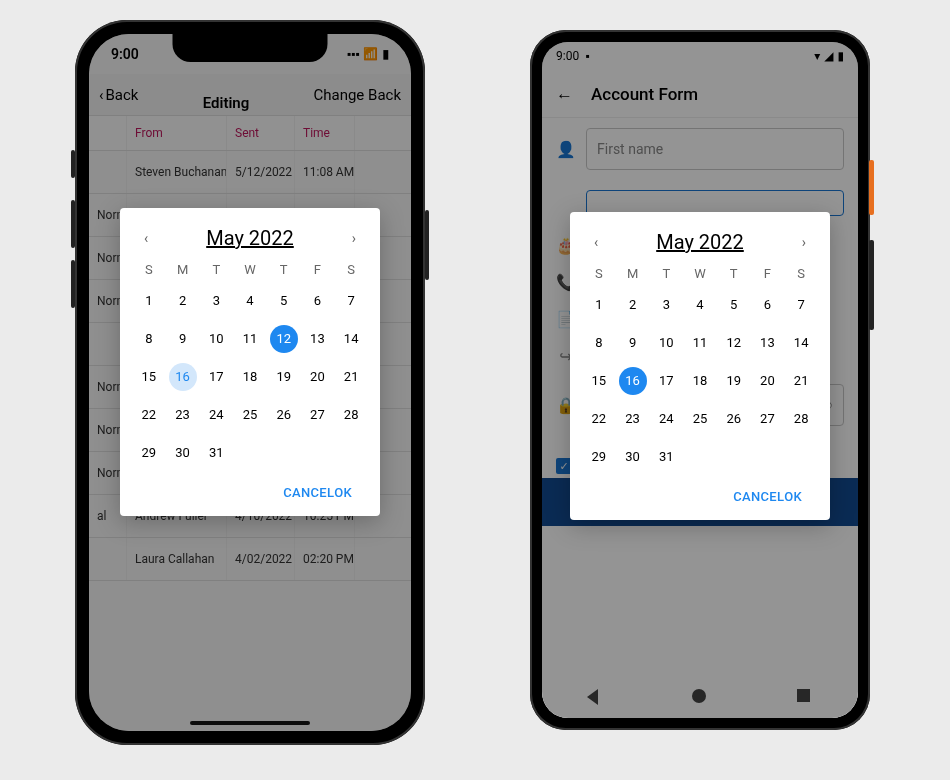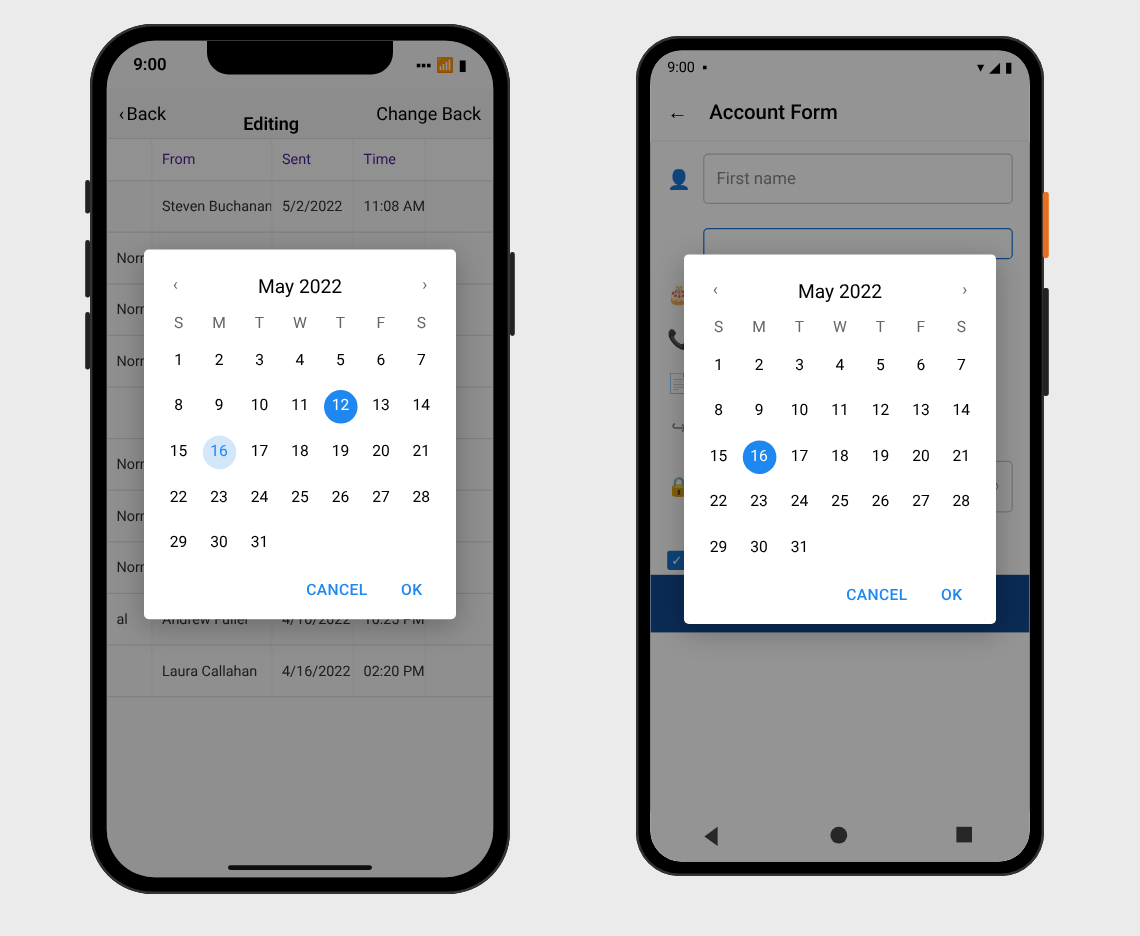--- a/index.html
+++ b/index.html
@@ -28,21 +28,21 @@
     border-bottom-left-radius: 18px; border-bottom-right-radius: 18px;
     z-index: 10;
   }
   .ios-status { display: flex; justify-content: space-between; align-items: center; height: 40px; padding: 0 22px; font-size: 14px; font-weight: 600; }
   .ios-status .icons { display: flex; gap: 4px; align-items: center; font-size: 12px; }
   .ios-nav { display: flex; justify-content: space-between; align-items: center; height: 42px; padding: 0 10px; background: #f2f2f2; border-bottom: 1px solid #ddd; font-size: 15px; }
   .ios-nav .back { display: flex; align-items: center; gap: 2px; }
   .ios-nav .title { font-weight: 600; margin-top: 16px; }
   .ios-table { font-size: 12px; color: #333; }
   .ios-row { display: grid; grid-template-columns: 38px 100px 68px 60px; border-bottom: 1px solid #ddd; }
-  .ios-row.head { background: #fafafa; font-weight: 400; color: #4c1d95; }
+  .ios-row.head { background: #fafafa; font-weight: 400; color: #be185d; }
   .ios-row > div { padding: 14px 8px; white-space: nowrap; overflow: hidden; border-right: 1px solid #eee;}
   .ios-row.head > div { padding: 10px 8px; }
   .ios-home { position: absolute; bottom: 6px; left: 50%; transform: translateX(-50%); width: 120px; height: 4px; background: #000; border-radius: 4px; opacity: .9; }
 
   
   .pixel {
     position: absolute; left: 530px; top: 30px;
     width: 340px; height: 700px;
     background: #000; border-radius: 36px;
     padding: 12px;
@@ -67,28 +67,28 @@
   .submit-bar { background: #124a92; color: #fff; text-align: center; padding: 16px; font-size: 14px; letter-spacing: .5px; }
   .and-nav { position: absolute; bottom: 0; left: 0; right: 0; height: 42px; background: #fff; display: flex; justify-content: space-around; align-items: center; }
   .and-nav .nbtn { width: 16px; height: 16px; color: #444; }
 
   
   .overlay { position: absolute; inset: 0; background: rgba(0,0,0,.42); z-index: 20; display: flex; align-items: flex-start; justify-content: center; }
   .overlay.ios { padding-top: 174px; }
   .overlay.and { padding-top: 170px; }
   .calendar { background: #fff; border-radius: 4px; width: 260px; padding: 14px 12px 6px; box-shadow: 0 6px 24px rgba(0,0,0,.25); }
   .cal-month-row { display: flex; align-items: center; justify-content: space-between; padding: 4px 8px 10px; }
-  .cal-month-row .mlabel { font-size: 16px; }
+  .cal-month-row .mlabel { font-size: 20px; text-decoration: underline; }
   .cal-month-row .arrow { color: #666; cursor: pointer; font-size: 14px; padding: 4px;}
   .cal-grid { display: grid; grid-template-columns: repeat(7, 1fr); text-align: center; font-size: 13px; row-gap: 10px; padding: 2px 0 8px;}
   .cal-grid .dow { color: #666; font-weight: 400; }
   .cal-grid .day { width: 28px; height: 28px; line-height: 28px; margin: 0 auto; border-radius: 50%; cursor: pointer; }
   .cal-grid .day.sel-strong { background: #1e88f0; color: #fff; }
   .cal-grid .day.sel-light { background: #d3e7fb; color: #1e88f0; }
-  .cal-actions { display: flex; justify-content: flex-end; gap: 28px; padding: 10px 16px 10px; }
+  .cal-actions { display: flex; justify-content: flex-end; padding: 10px 16px 10px; }
   .cal-actions .abtn { color: #1e88f0; font-size: 13px; font-weight: 500; letter-spacing: .3px; cursor: pointer; }
 
   
   .tri-left { width:0;height:0;border-top:8px solid transparent;border-bottom:8px solid transparent;border-right:11px solid #444;}
   .circ { width:14px;height:14px;border-radius:50%;background:#444;}
   .sq { width:13px;height:13px;background:#444;}
 </style>
 </head>
 <body>
 
@@ -122,21 +122,21 @@
       <div class="ios-row head">
         <div></div>
         <div>From</div>
         <div>Sent</div>
         <div>Time</div>
       </div>
       <div id="ios-tbody">
           <div class="ios-row">
             <div></div>
             <div>Steven Buchanan</div>
-            <div>5/2/2022</div>
+            <div>5/12/2022</div>
             <div>11:08 AM</div>
           </div>
           <div class="ios-row">
             <div>Normal</div>
             <div></div>
             <div></div>
             <div>36 PM</div>
           </div>
           <div class="ios-row">
             <div>Normal</div>
@@ -176,21 +176,21 @@
           </div>
           <div class="ios-row">
             <div>al</div>
             <div>Andrew Fuller</div>
             <div>4/10/2022</div>
             <div>10:25 PM</div>
           </div>
           <div class="ios-row">
             <div></div>
             <div>Laura Callahan</div>
-            <div>4/16/2022</div>
+            <div>4/02/2022</div>
             <div>02:20 PM</div>
           </div>
         </div>
     </div>
 
     <div class="ios-home"></div>
 
     <div class="overlay ios">
       <div class="calendar">
         <div class="cal-month-row">

